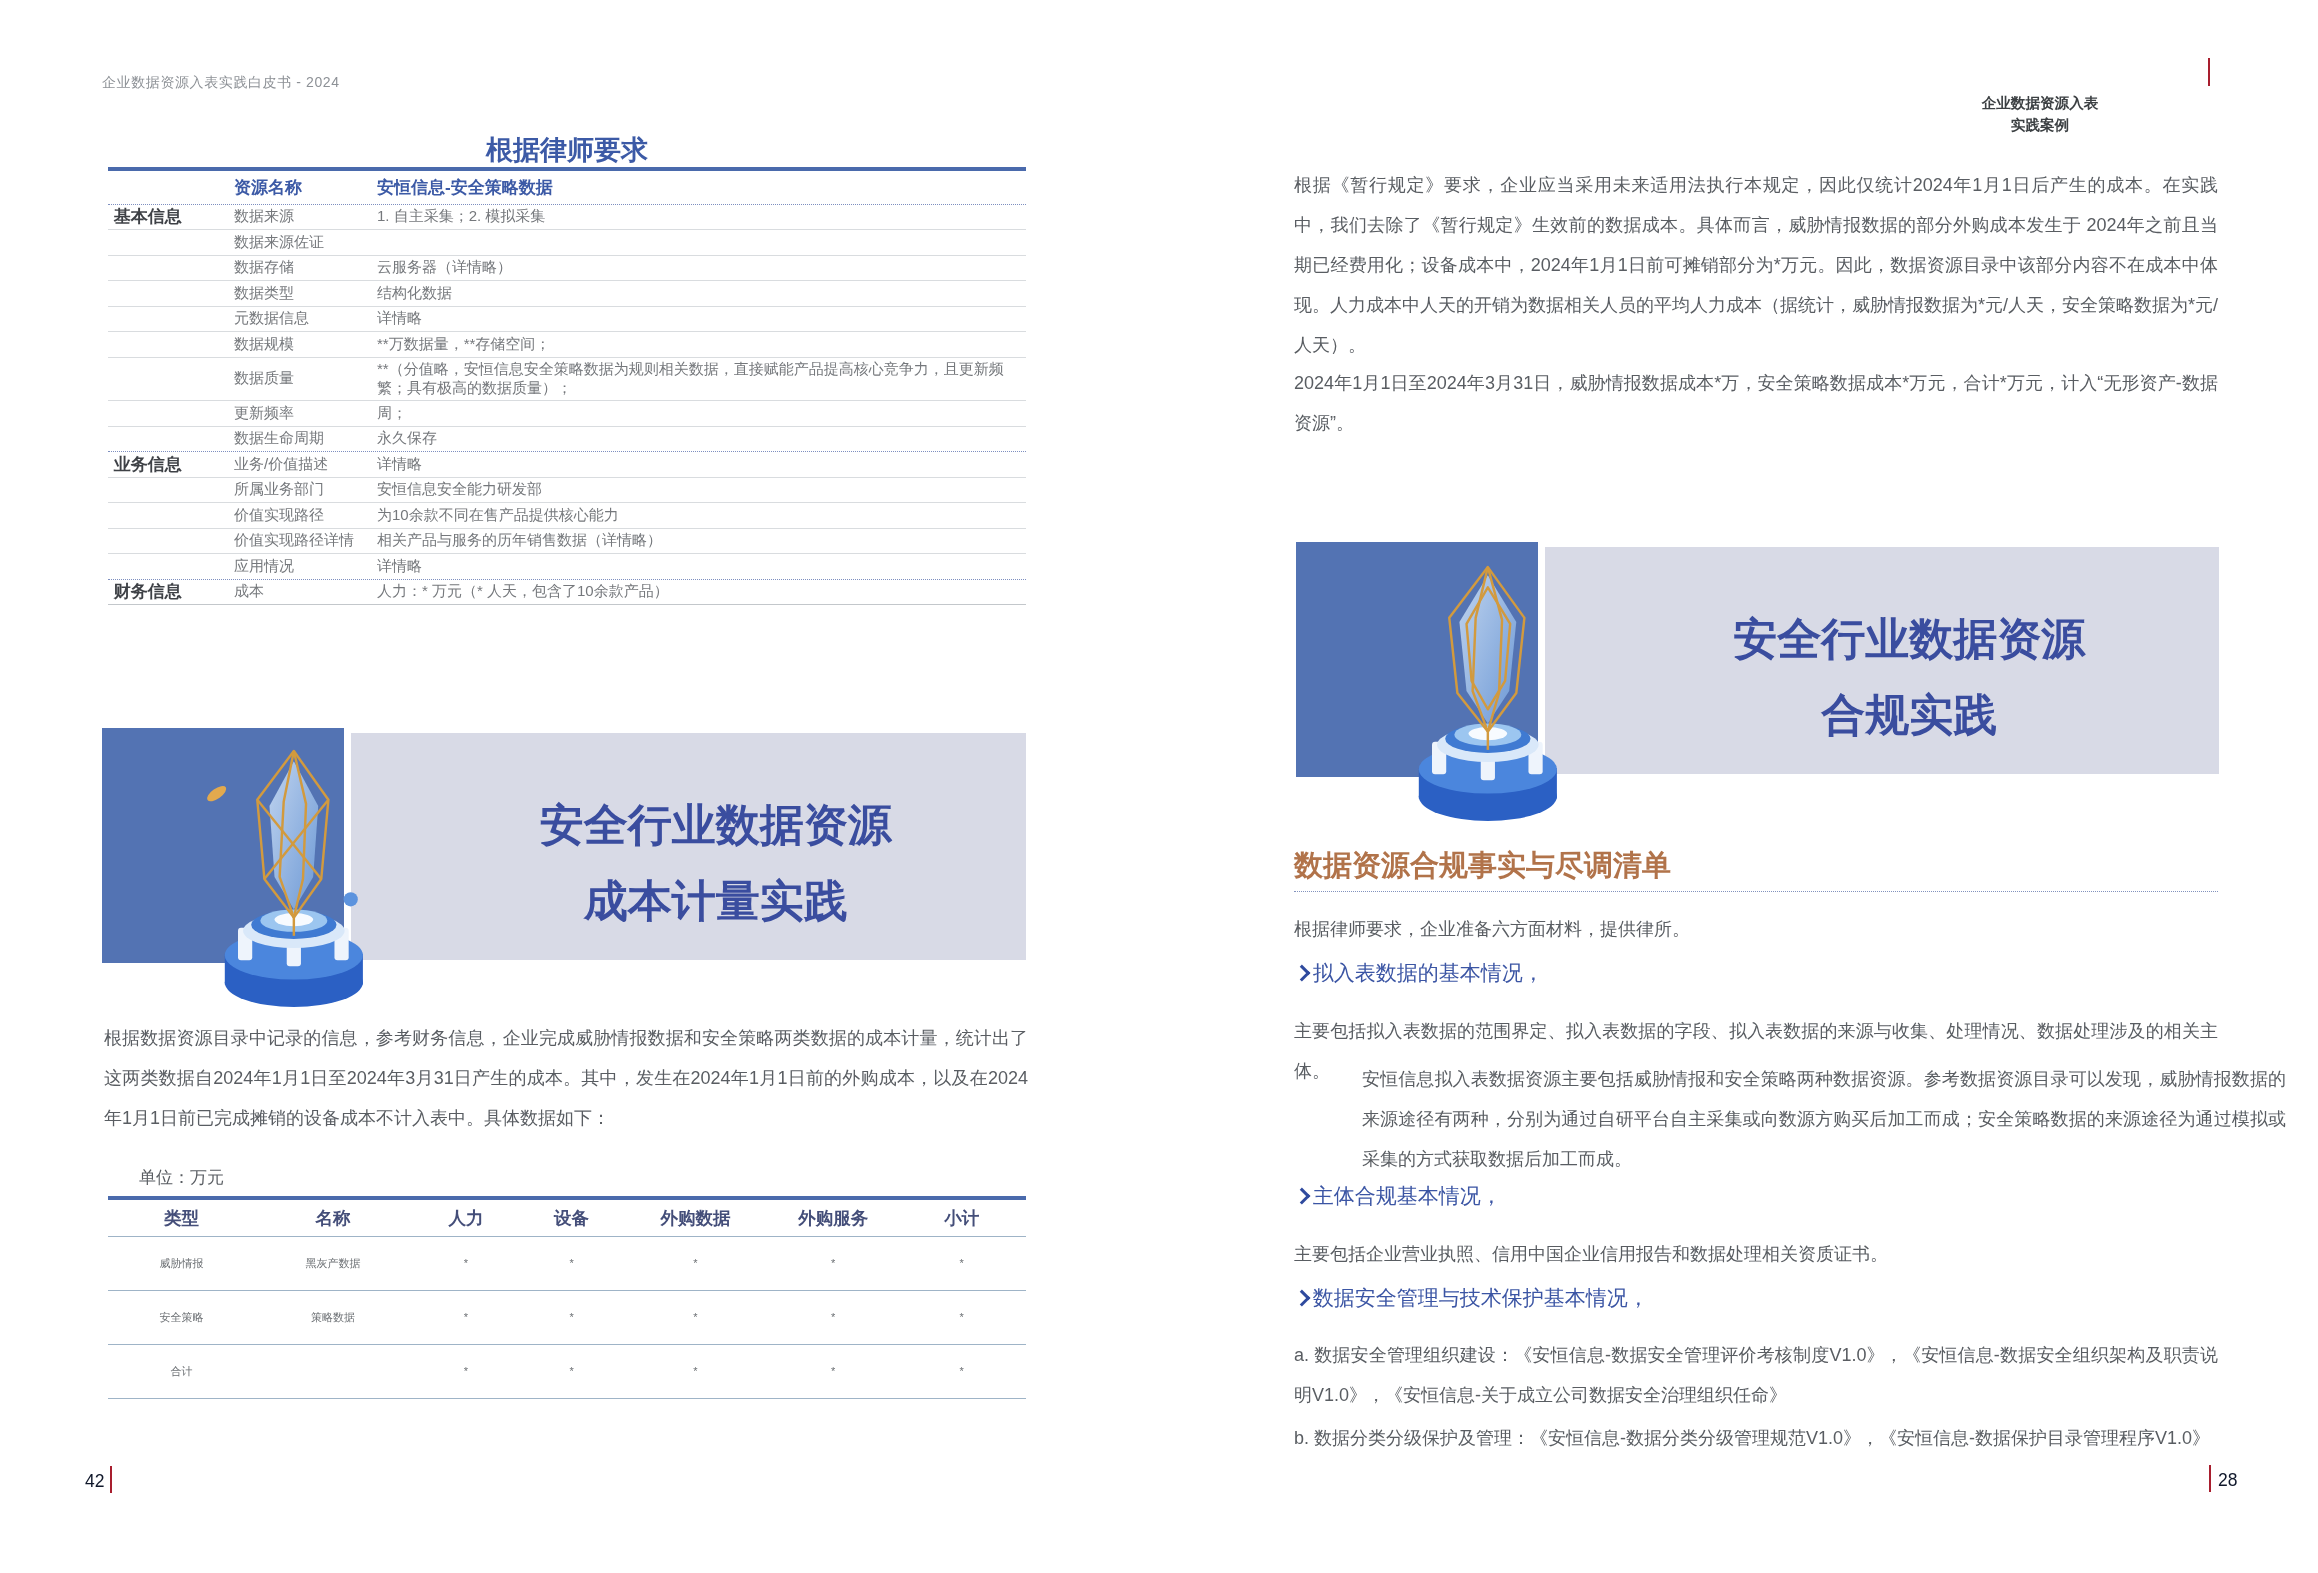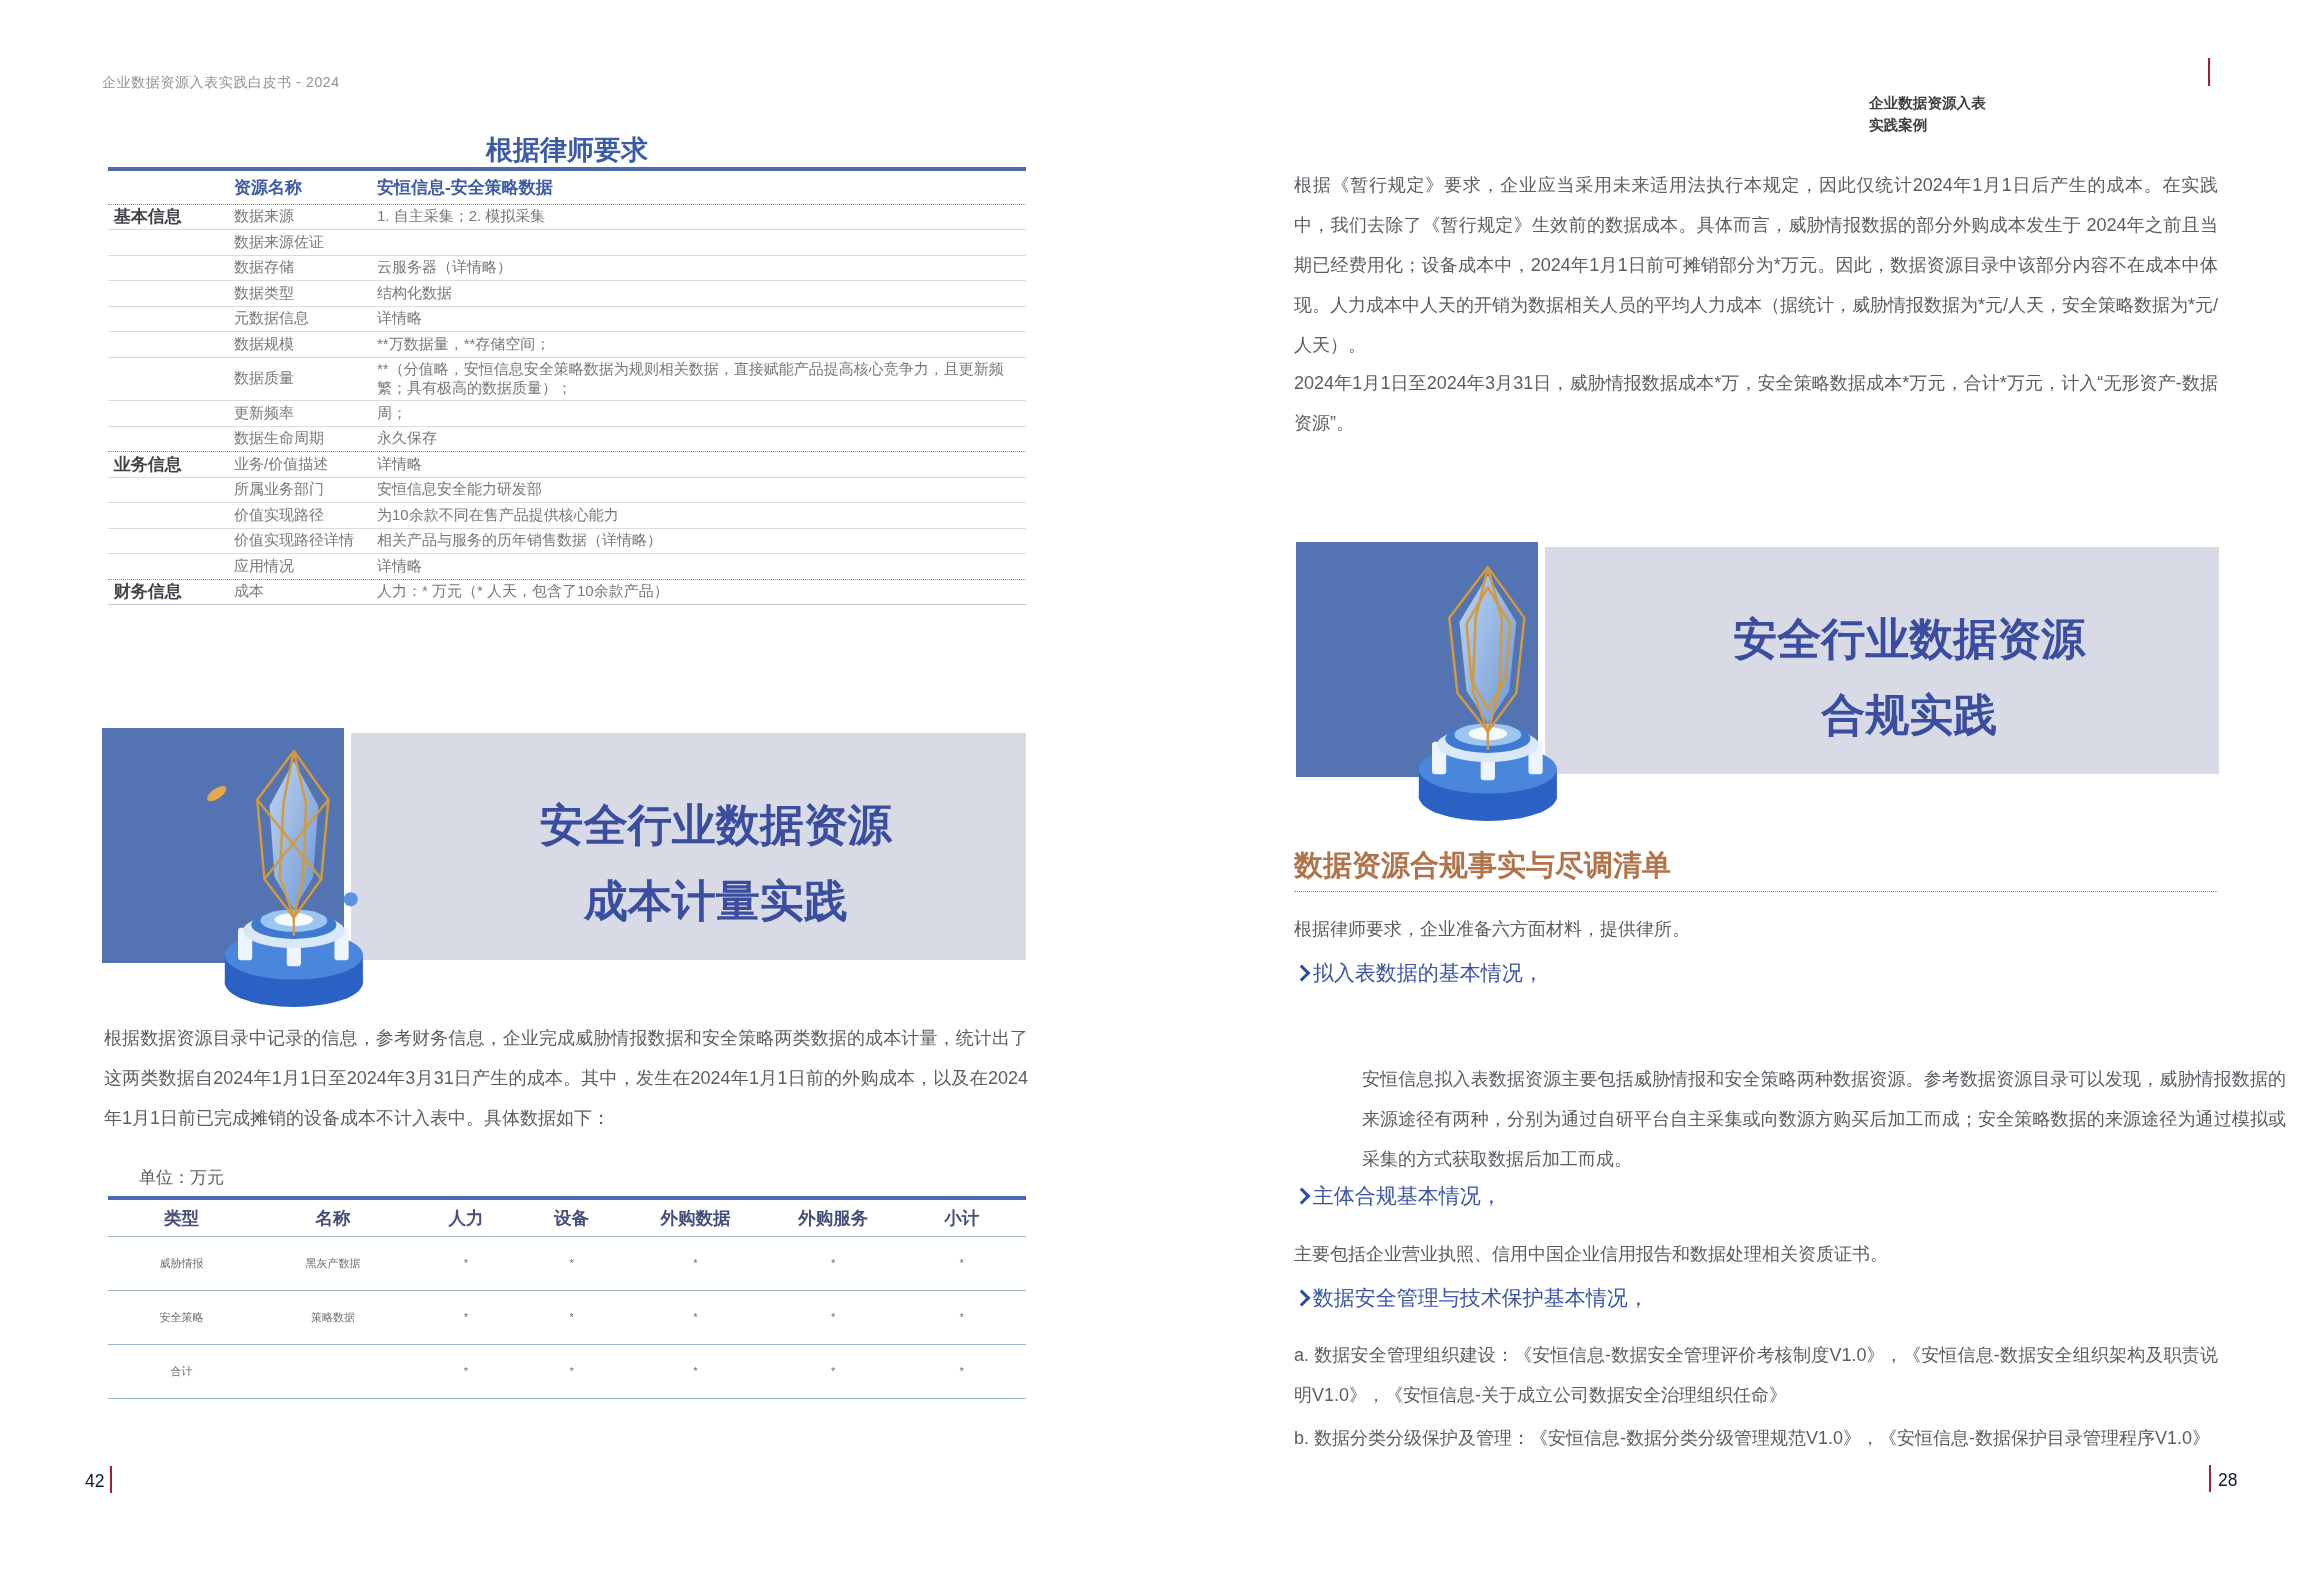--- a/index.html
+++ b/index.html
@@ -37,21 +37,21 @@
   .cost-table{left:108px;top:1196px;width:918px;}
   .cost-head{display:grid;grid-template-columns:16% 17% 12% 11% 16% 14% 14%;align-items:center;height:36px;
              font-size:17.5px;font-weight:bold;color:#444e79;text-align:center;border-bottom:1.2px solid #9fb4c7;}
   .cost-row{display:grid;grid-template-columns:16% 17% 12% 11% 16% 14% 14%;align-items:center;height:53px;
             font-size:11px;color:#6b6f73;text-align:center;border-bottom:1.2px solid #9fb4c7;}
 
   .pageno{font-size:17.5px;color:#0f172a;}
   .red-bar{width:2.3px;background:#a81e2e;}
 
   
-  .rhead{left:1869px;top:92px;width:342px;text-align:left;font-size:14.6px;font-weight:bold;
+  .rhead{left:1869px;top:92px;width:342px;text-align:center;font-size:14.6px;font-weight:bold;
          color:#3c4043;line-height:22px;}
   .par1{left:1294px;top:165px;width:924px;}
   .par2{left:1294px;top:363px;width:924px;}
   .banner-r{left:1296px;top:541px;width:923px;height:245px;}
   .sec-heading{left:1294px;top:846px;width:924px;font-size:29px;font-weight:bold;color:#b1734a;}
   .dotted-rule{left:1294px;top:891px;width:924px;border-top:1.8px dotted #8292bd;height:0;}
   .intro{left:1294px;top:909px;width:924px;}
   .bullet{display:flex;align-items:center;gap:5px;font-size:21px;color:#3b55a4;}
   .chev{width:8.8px;height:8.8px;border-top:3.5px solid #2f4a9e;border-right:3.5px solid #2f4a9e;
         transform:rotate(45deg);display:inline-block;flex:0 0 auto;}
@@ -295,20 +295,21 @@
   </div>
 
   <div class="abs sec-heading">数据资源合规事实与尽调清单</div>
   <div class="abs dotted-rule"></div>
   <div class="abs body-par intro">根据律师要求，企业准备六方面材料，提供律所。</div>
 
   <div class="abs bullet b1">
     <span class="chev"></span>
     <span>拟入表数据的基本情况，</span>
   </div>
+  <div class="abs body-par p1a">主要包括拟入表数据的范围界定、拟入表数据的字段、拟入表数据的来源与收集、处理情况、数据处理涉及的相关主体。</div>
   <div class="abs body-par p1b">安恒信息拟入表数据资源主要包括威胁情报和安全策略两种数据资源。参考数据资源目录可以发现，威胁情报数据的来源途径有两种，分别为通过自研平台自主采集或向数源方购买后加工而成；安全策略数据的来源途径为通过模拟或采集的方式获取数据后加工而成。</div>
 
   <div class="abs bullet b2">
     <span class="chev"></span>
     <span>主体合规基本情况，</span>
   </div>
   <div class="abs body-par p2a">主要包括企业营业执照、信用中国企业信用报告和数据处理相关资质证书。</div>
 
   <div class="abs bullet b3">
     <span class="chev"></span>

